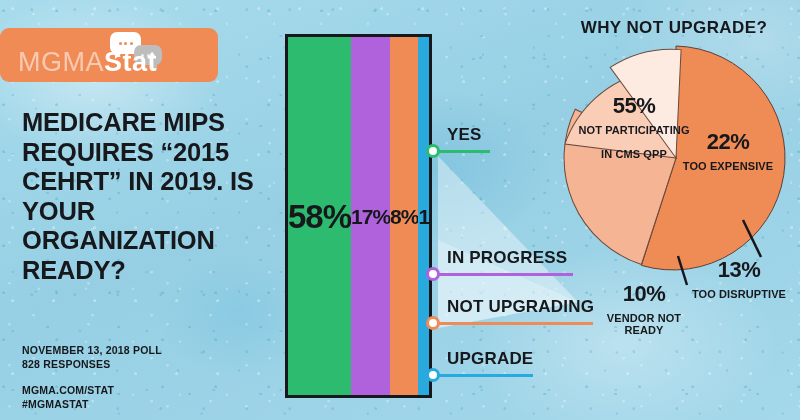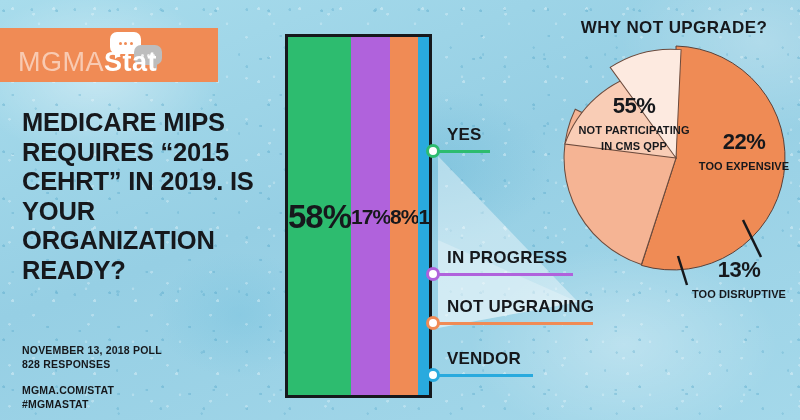--- a/index.html
+++ b/index.html
@@ -40,20 +40,21 @@
       radial-gradient(circle at 12% 91%, rgba(255,255,255,.5) 0 1.1px, transparent 1.5px),
       radial-gradient(circle at 74% 17%, rgba(60,150,190,.45) 0 1.2px, transparent 1.6px);
     background-size: 53px 47px, 67px 59px, 41px 73px, 83px 61px, 59px 43px, 71px 67px, 47px 53px, 61px 79px, 79px 41px, 43px 57px;
   }
 
   
   #logo {
     position: absolute; left: 0; top: 28px;
     width: 218px; height: 54px;
     background: #f08b55;
+    border-radius: 9px;
   }
   #logo-text {
     position: absolute; left: 18px; bottom: 6px;
     font-size: 27px; letter-spacing: .5px; line-height: 1;
     white-space: nowrap;
   }
   #logo-text .mgma {
     color: rgba(255,255,255,.55);
     font-weight: 400;
   }
@@ -243,21 +244,21 @@
 
   <div class="callout" style="left: 433px; top: 323px;">
     <span class="dot" style="border-color:#f08b55;"></span>
     <span class="line" style="width: 155px; background:#f08b55;"></span>
     <span class="ctext">NOT UPGRADING</span>
   </div>
 
   <div class="callout" style="left: 433px; top: 375px;">
     <span class="dot" style="border-color:#29aade;"></span>
     <span class="line" style="width: 95px; background:#29aade;"></span>
-    <span class="ctext">VENDOR</span>
+    <span class="ctext">UPGRADE</span>
   </div>
 
   <div id="pie-title">WHY NOT UPGRADE?</div>
 
   <div id="pie-wrap">
     <svg id="pie-svg" width="232" height="232" viewBox="0 0 232 232">
 
       <path d="M116,116 L116,4 A112,112 0 1,1 81.4,223.4 Z" fill="#ef8b55" stroke="#5a4038" stroke-width="1"></path>
 
       <path d="M116,116 L81.4,223.4 A112,112 0 0,1 116,4 Z" fill="#f5b494" stroke="#5a4038" stroke-width="1" transform="rotate(0 116 116)" style="display:none"></path>
@@ -268,27 +269,32 @@
         <path d="M116,116 L116,4 A112,112 0 0,1 183.8,31.3 Z" fill="#fdeae0" stroke="#6b4a3c" stroke-width="1" transform="rotate(324 116 116)"></path>
       </g>
 
       <line x1="118" y1="214" x2="127" y2="243" stroke="#16181c" stroke-width="2.5"></line>
       <line x1="183" y1="178" x2="201" y2="215" stroke="#16181c" stroke-width="2.5"></line>
     </svg>
 
     <div class="pielabel" style="left: -6px; top: 52px; width: 160px;">
       <span class="big">55%</span>
       <span class="sub">NOT PARTICIPATING</span>
-      <span class="sub" style="margin-top:4px">IN CMS QPP</span>
-    </div>
-
-    <div class="pielabel" style="left: 128px; top: 88px; width: 112px; text-align: center;">
+      <span class="sub" style="margin-top:12px">IN CMS QPP</span>
+    </div>
+
+    <div class="pielabel" style="left: 112px; top: 88px; width: 112px; text-align: center;">
       <span class="big">22%</span>
       <span class="sub">TOO EXPENSIVE</span>
     </div>
 
     <div class="pielabel" style="left: 125px; top: 216px; width: 108px;">
       <span class="big">13%</span>
       <span class="sub">TOO DISRUPTIVE</span>
     </div>
 
+    <div class="pielabel" style="left: 32px; top: 240px; width: 104px;">
+      <span class="big">10%</span>
+      <span class="sub">VENDOR NOT</span>
+      <span class="sub" style="margin-top:0">READY</span>
+    </div>
   </div>
 </div>
 
 </body></html>

